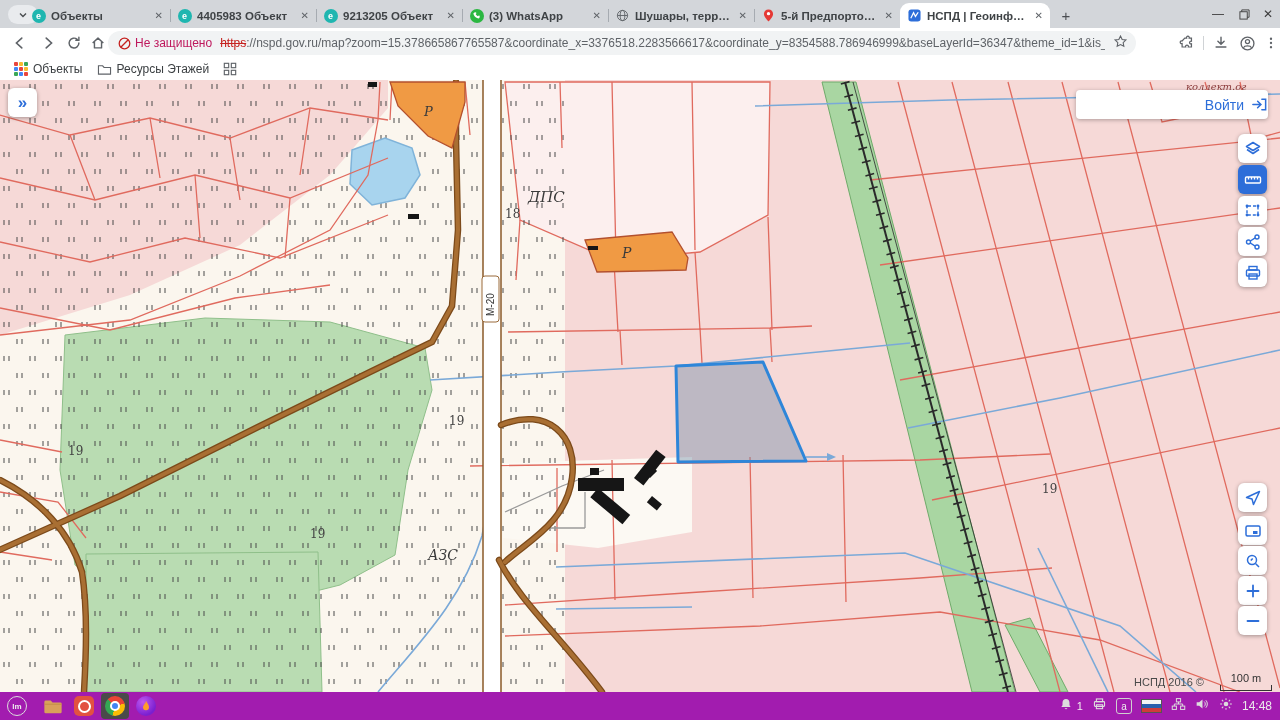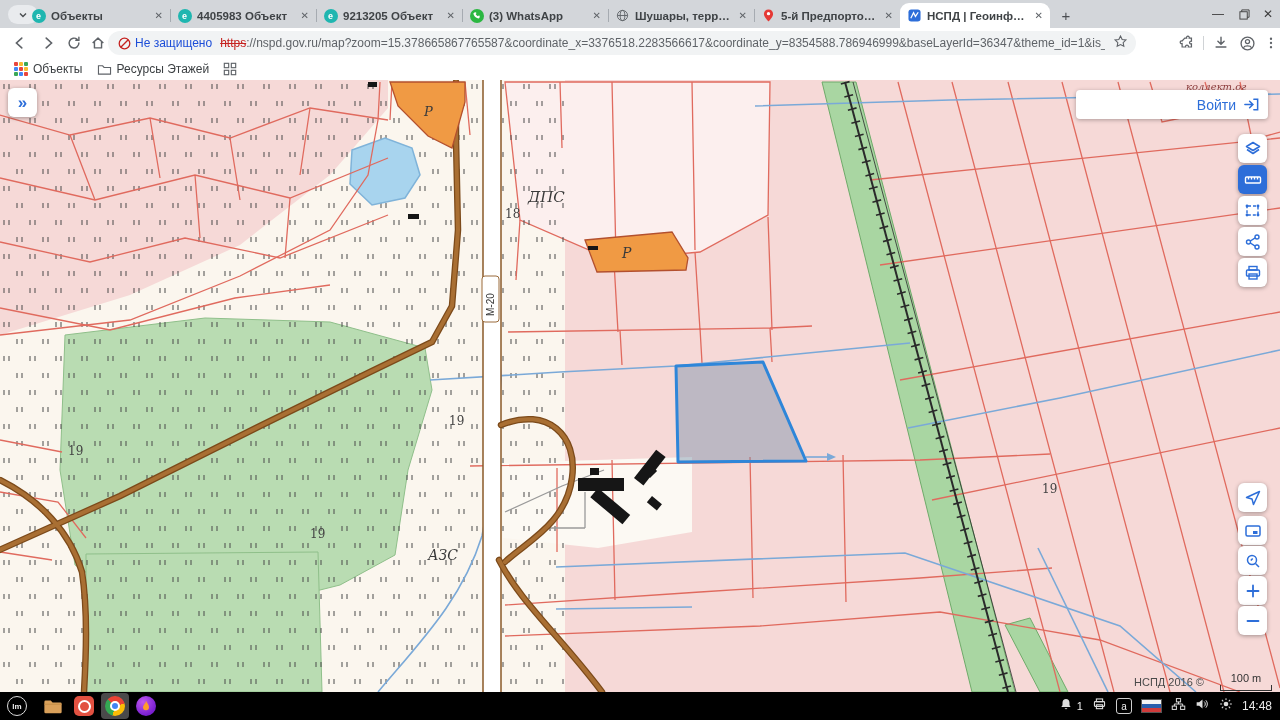--- a/index.html
+++ b/index.html
@@ -22,21 +22,21 @@
   .newtab{position:absolute;left:1056px;top:5px;width:20px;height:20px;display:flex;align-items:center;
           justify-content:center;color:#4a4d51;font-size:15px;}
   .winctl{position:absolute;top:5px;width:20px;height:18px;display:flex;align-items:center;
           justify-content:center;color:#3c3c3c;font-size:12px;}
   
   .toolbar{position:absolute;top:28px;left:0;width:1280px;height:30px;background:#fff;}
   .navbtn{position:absolute;top:3px;width:24px;height:24px;display:flex;align-items:center;
           justify-content:center;color:#5f6368;}
   .omni{position:absolute;left:108px;top:3px;width:1028px;height:24px;background:#f1f3f4;
         border-radius:12px;display:flex;align-items:center;font-size:12px;overflow:hidden;}
-  .chip{display:flex;align-items:center;gap:4px;color:#1d4ed8;padding:0 8px 0 10px;flex:0 0 auto;}
+  .chip{display:flex;align-items:center;gap:4px;color:#be185d;padding:0 8px 0 10px;flex:0 0 auto;}
   .url{color:#5f6368;white-space:nowrap;overflow:hidden;flex:1;}
   .url .scheme{color:#c5221f;text-decoration:line-through;}
   .omni-star{flex:0 0 auto;padding:0 8px;color:#5f6368;}
   .tb-ico{position:absolute;top:4px;width:22px;height:22px;display:flex;align-items:center;
           justify-content:center;color:#5f6368;}
   .tbsep{position:absolute;left:1203px;top:8px;width:1px;height:14px;background:#d0d3d6;}
   
   .bookmarks{position:absolute;top:58px;left:0;width:1280px;height:22px;background:#fff;
              border-bottom:1px solid #e4e5e7;display:flex;align-items:center;font-size:12px;color:#3c4043;}
   .bm{display:flex;align-items:center;gap:5px;margin-left:14px;}
@@ -45,33 +45,33 @@
   
   .map{position:absolute;top:80px;left:0;width:1280px;height:612px;background:#f6d9d7;}
   .map svg.base{position:absolute;left:0;top:0;}
   .fbtn{position:absolute;width:29px;height:29px;background:#fff;border-radius:6px;
         box-shadow:0 1px 4px rgba(0,0,0,.35);display:flex;align-items:center;justify-content:center;
         color:#2d6ed9;}
   .fbtn.active{background:#2d6ed9;color:#fff;}
   .expand{left:8px;top:8px;font-size:17px;font-weight:bold;}
   .loginbar{position:absolute;left:1076px;top:10px;width:192px;height:29px;background:#fff;border-radius:4px;
             box-shadow:0 1px 4px rgba(0,0,0,.3);display:flex;align-items:center;justify-content:flex-end;
-            gap:7px;padding-right:8px;box-sizing:border-box;color:#2d6ed9;font-size:14px;}
+            gap:7px;padding-right:0;box-sizing:border-box;color:#2d6ed9;font-size:14px;}
   .legend{position:absolute;left:10px;top:578px;width:283px;height:30px;background:#fff;border-radius:4px;
           box-shadow:0 1px 4px rgba(0,0,0,.3);display:flex;align-items:center;padding:0 14px;
           box-sizing:border-box;font-size:15px;color:#333;}
   .legend .chev{margin-left:auto;color:#6a6f75;}
   .attr{position:absolute;left:1134px;top:596px;font-size:11px;color:#4a4a4a;}
   .scale{position:absolute;left:1220px;top:592px;width:52px;font-size:11px;color:#333;text-align:center;}
   .scalebar{height:5px;border:1.5px solid #333;border-top:none;margin-top:1px;}
   .ml-it{font-family:"DejaVu Serif",serif;font-style:italic;fill:#3a3a3a;}
   .ml-num{font-family:"DejaVu Serif",serif;fill:#444;}
   .ml-redit{font-family:"DejaVu Serif",serif;font-style:italic;fill:#8b3a3a;}
   
-  .taskbar{position:absolute;left:0;top:692px;width:1280px;height:28px;background:#000000;
+  .taskbar{position:absolute;left:0;top:692px;width:1280px;height:28px;background:#a21caf;
            display:flex;align-items:center;}
   .tkapp{width:28px;height:26px;margin-left:3px;display:flex;align-items:center;justify-content:center;
          border-radius:4px;}
   .tkapp.active{background:#4a4a4a;}
   .mint{width:20px;height:20px;border:1.5px solid #dcdcdc;border-radius:50%;color:#eee;display:flex;
         align-items:center;justify-content:center;font-size:8px;font-weight:bold;box-sizing:border-box;}
   .redapp{width:20px;height:20px;background:#e25141;border-radius:5px;display:flex;align-items:center;
           justify-content:center;}
   .redapp span{width:9px;height:9px;border:2.5px solid #fff;border-radius:50%;}
   .chrome{width:20px;height:20px;border-radius:50%;position:relative;

